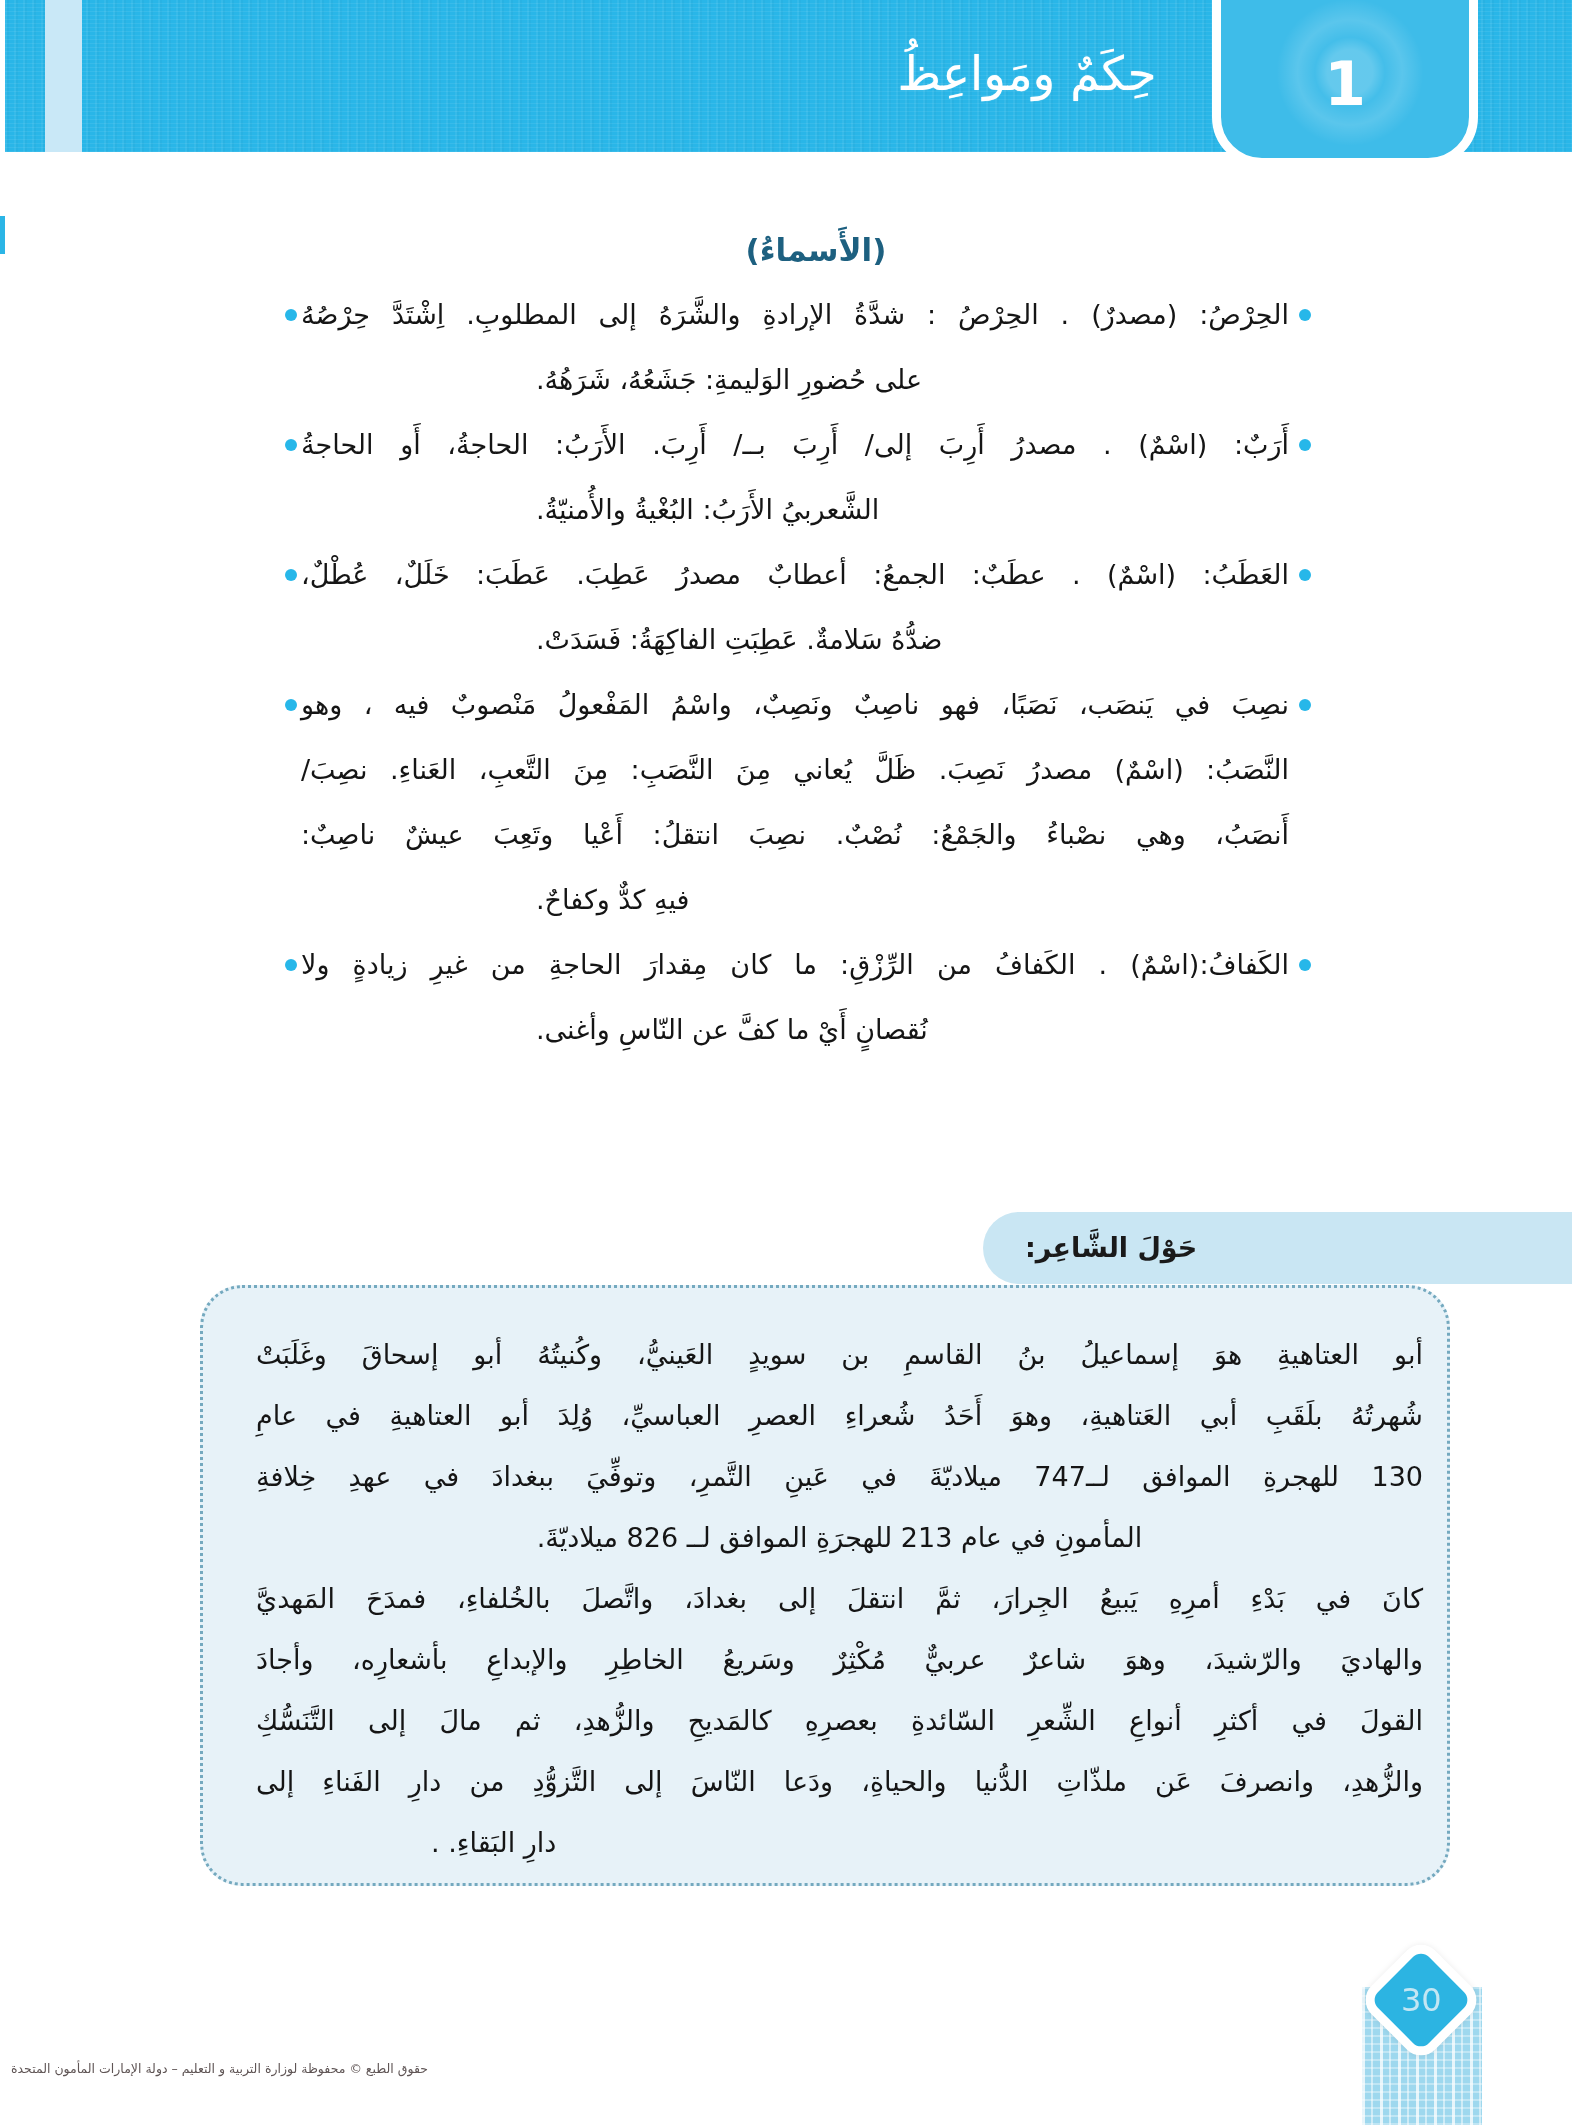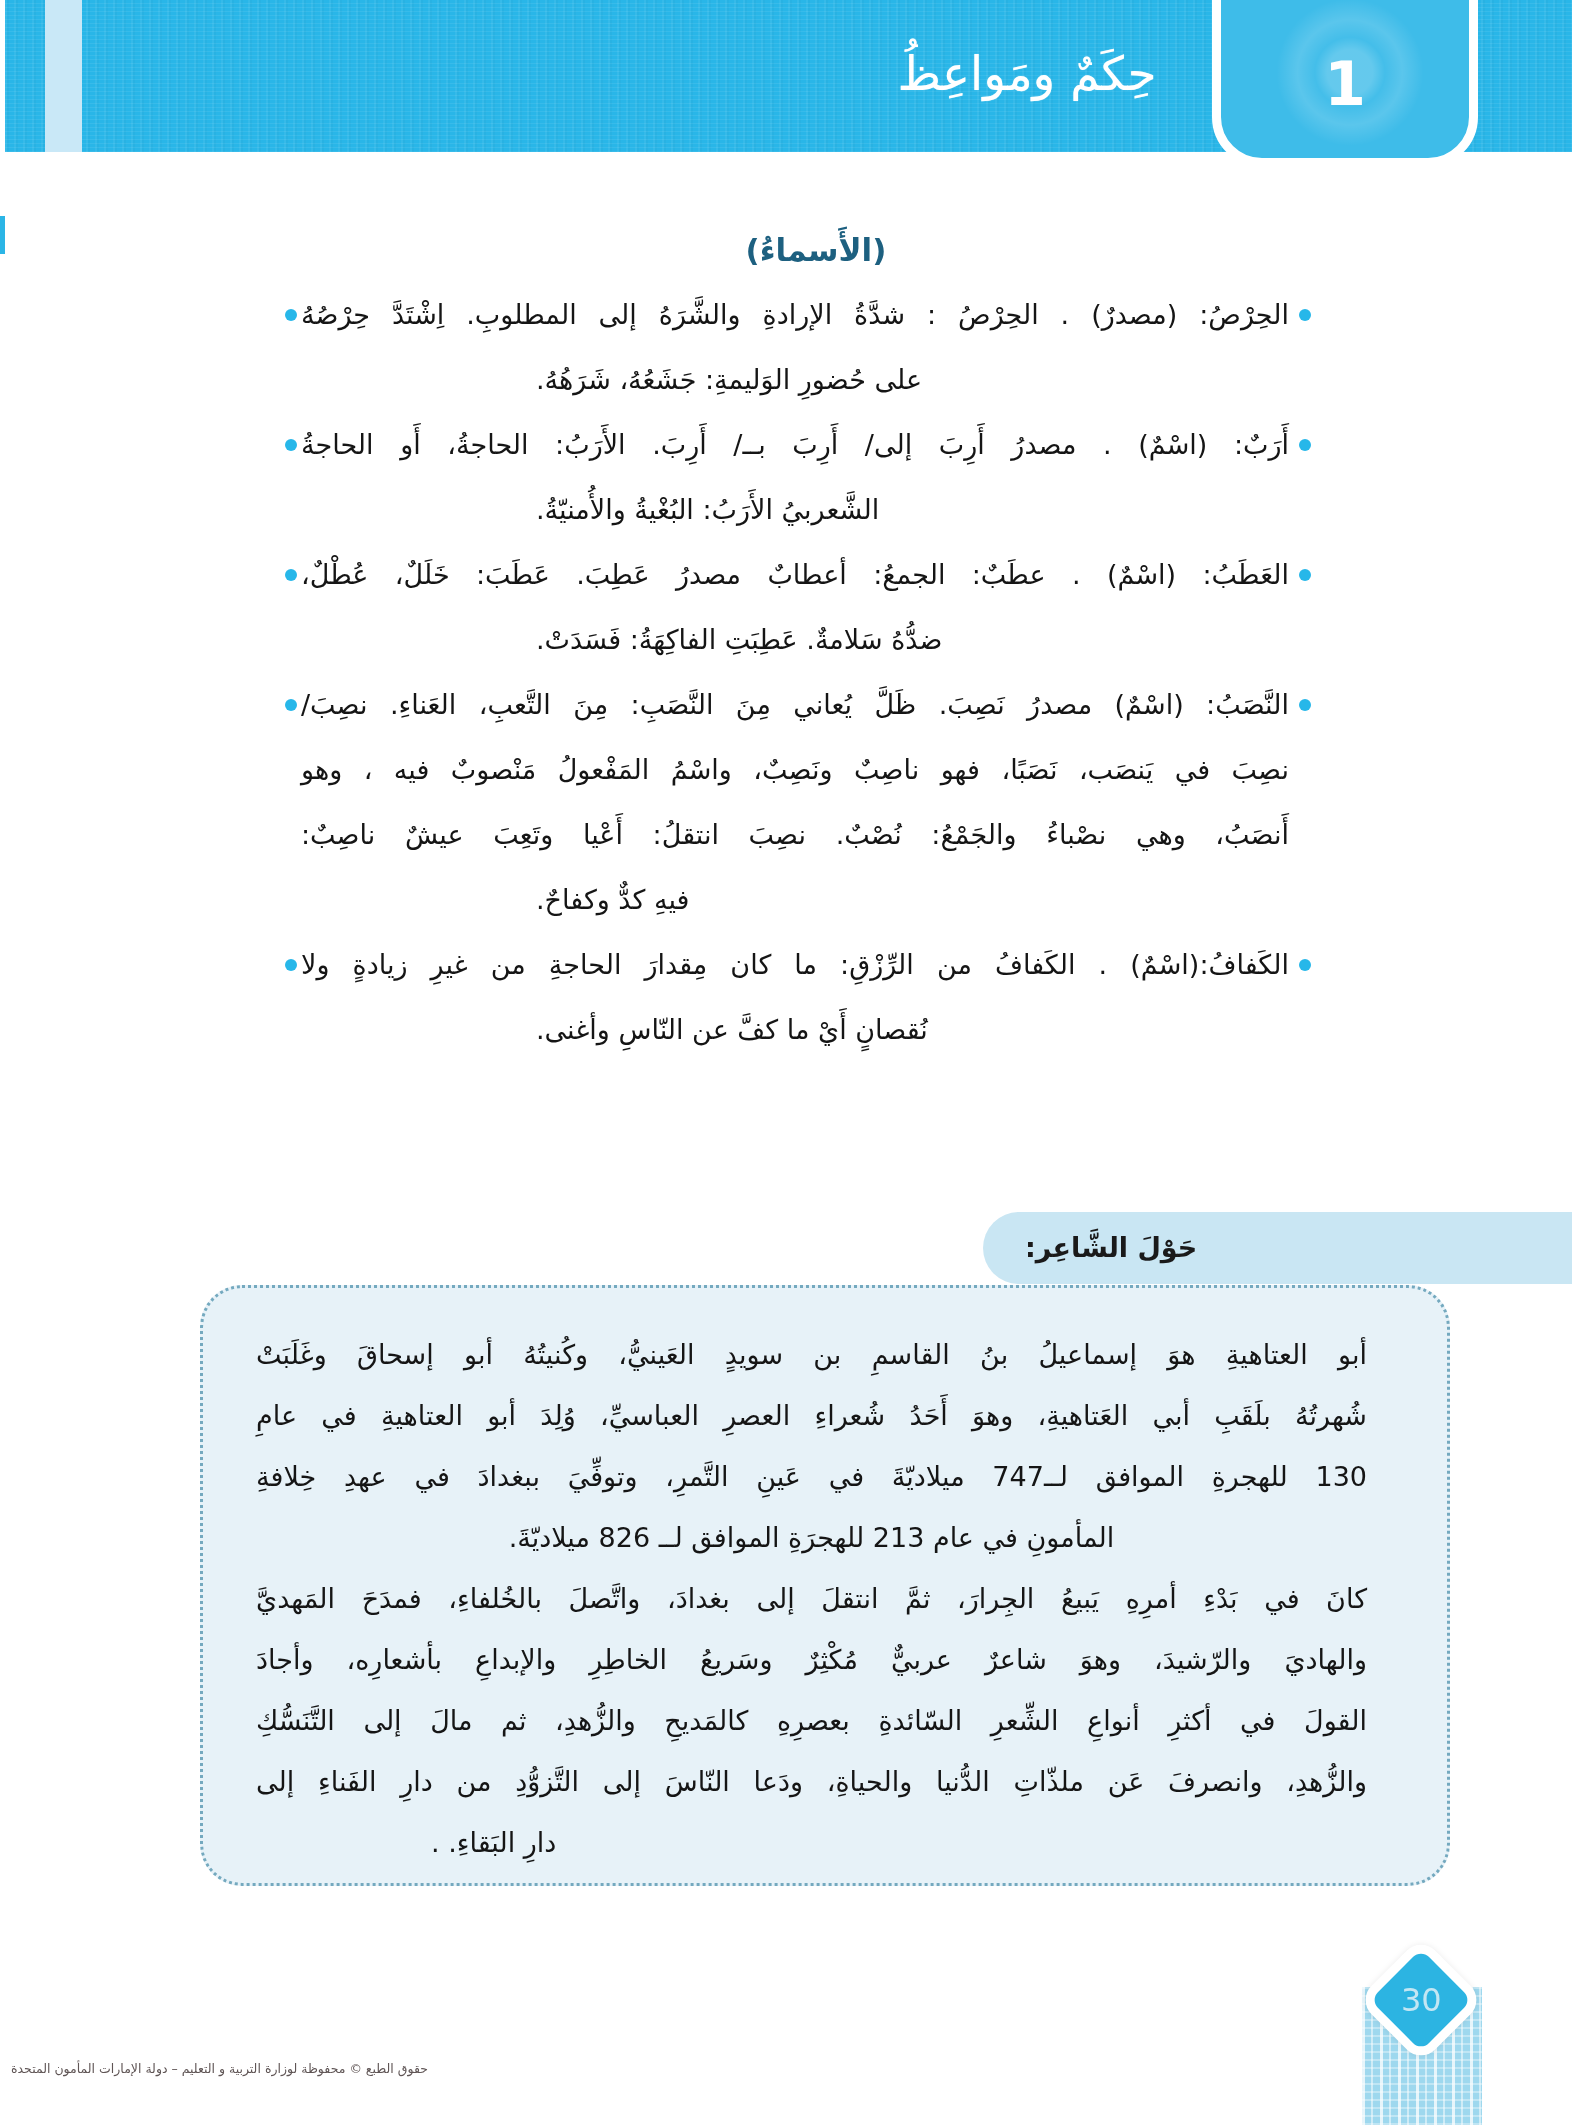--- a/index.html
+++ b/index.html
@@ -58,21 +58,21 @@
     background:#c9e6f3; border-radius:36px 0 0 36px;
   }
   .poet-pill span{
     position:absolute; left:42px; top:0; height:72px; line-height:72px;
     direction:rtl; font-size:27px; font-weight:bold; color:#1a1a1a;text-align:center;
   }
   .bio-box{
     position:absolute; left:200px; top:1285px; width:1250px; height:601px;
     box-sizing:border-box; background:#e7f2f8;
     border:3px dotted #74a9bf; border-radius:42px;
-    padding:36px 80px 0 53px;
+    padding:36px 24px 0 53px;
   }
   .bio-box .tline{ line-height:61px; }
   .bio-box .p1 .tline:last-child{ text-align-last:center; padding-left:0; }
   .bio-box .p2 .tline:last-child{ text-align-last:left; padding-left:175px; }
 
   
   .copyright{
     position:absolute; left:108px; top:2060px; width:320px;
     direction:rtl; text-align:center; font-size:12.5px; line-height:17px;
     color:#5f5555; white-space:nowrap;
@@ -133,22 +133,22 @@
       <span class="dot dot-l"></span>
       <div class="blines">
           <div class="tline">العَطَبُ: (اسْمٌ) . عطَبٌ: الجمعُ: أعطابٌ مصدرُ عَطِبَ. عَطَبَ: خَلَلٌ، عُطْلٌ،</div>
           <div class="tline">ضدُّهُ سَلامةٌ. عَطِبَتِ الفاكِهَةُ: فَسَدَتْ.</div>
         </div>
     </div>
     <div class="bullet-item">
       <span class="dot dot-r"></span>
       <span class="dot dot-l"></span>
       <div class="blines">
+          <div class="tline">نصِبَ في يَنصَب، نَصَبًا، فهو ناصِبٌ ونَصِبٌ، واسْمُ المَفْعولُ مَنْصوبٌ فيه ، وهو</div>
           <div class="tline">النَّصَبُ: (اسْمٌ) مصدرُ نَصِبَ. ظَلَّ يُعاني مِنَ النَّصَبِ: مِنَ التَّعبِ، العَناءِ. نصِبَ/</div>
-          <div class="tline">نصِبَ في يَنصَب، نَصَبًا، فهو ناصِبٌ ونَصِبٌ، واسْمُ المَفْعولُ مَنْصوبٌ فيه ، وهو</div>
           <div class="tline">أَنصَبُ، وهي نصْباءُ والجَمْعُ: نُصْبٌ. نصِبَ انتقلُ: أَعْيا وتَعِبَ عيشٌ ناصِبٌ:</div>
           <div class="tline">فيهِ كدٌّ وكفاحٌ.</div>
         </div>
     </div>
     <div class="bullet-item">
       <span class="dot dot-r"></span>
       <span class="dot dot-l"></span>
       <div class="blines">
           <div class="tline">الكَفافُ:(اسْمٌ) . الكَفافُ من الرِّزْقِ: ما كان مِقدارَ الحاجةِ من غيرِ زيادةٍ ولا</div>
           <div class="tline">نُقصانٍ أَيْ ما كفَّ عن النّاسِ وأغنى.</div>

